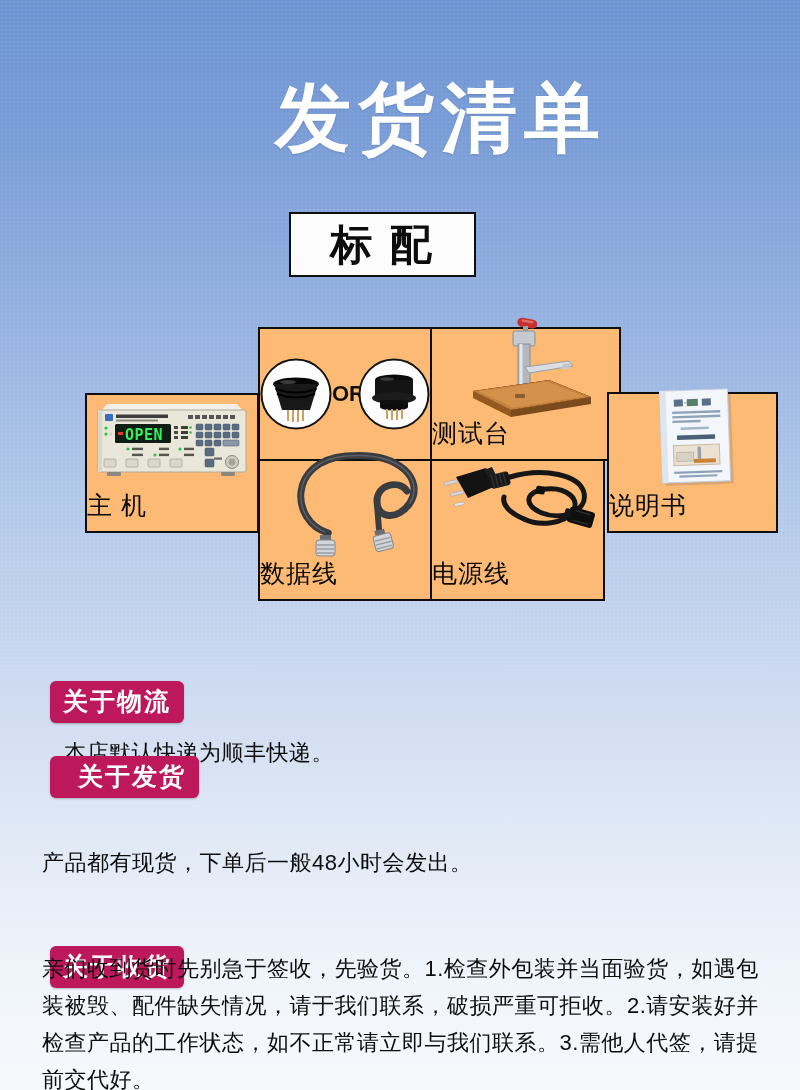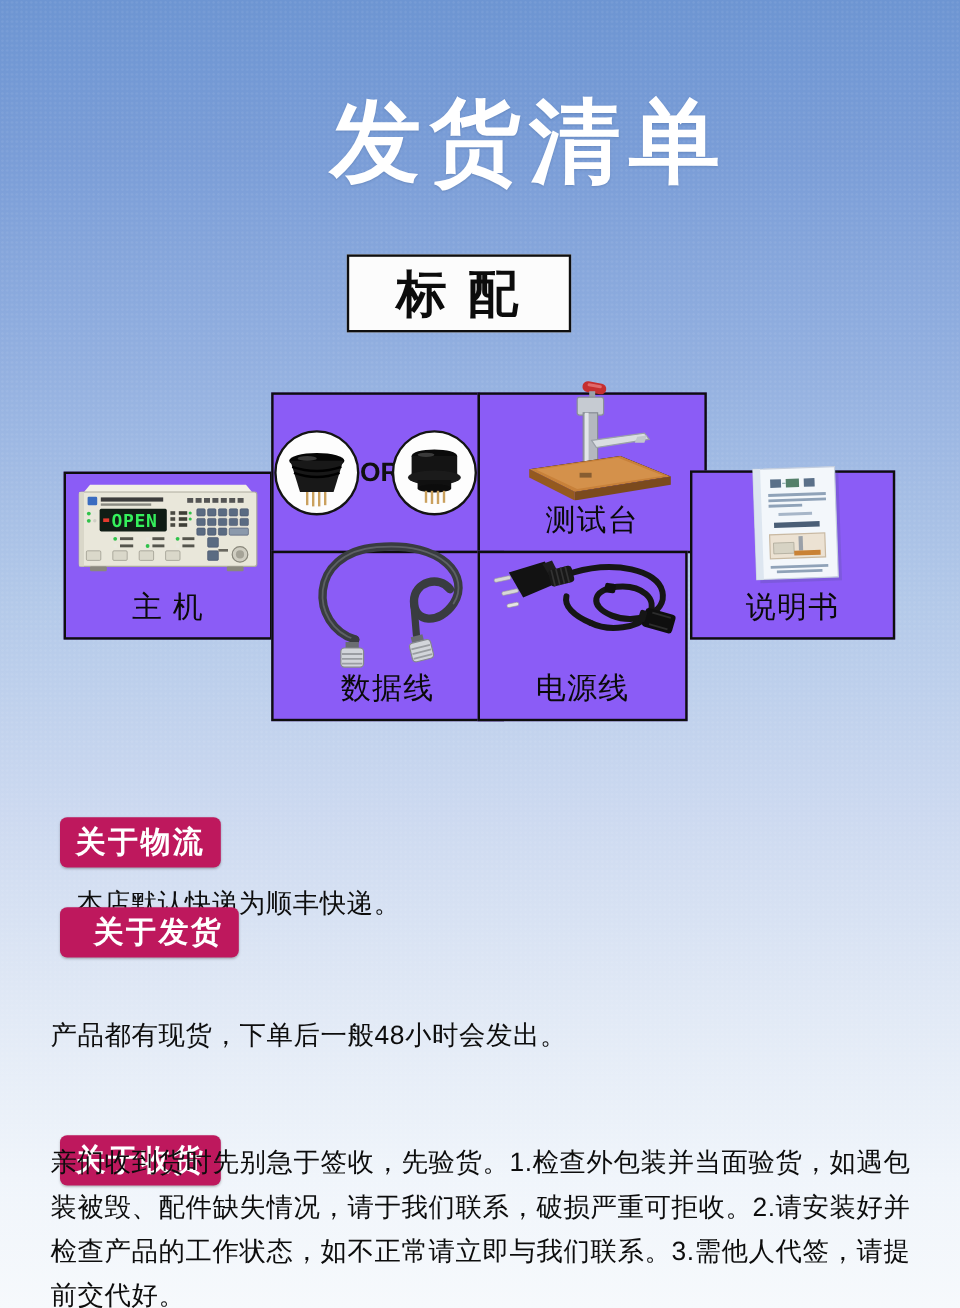--- a/index.html
+++ b/index.html
@@ -24,22 +24,22 @@
     text-shadow:0 1px 2px rgba(40,70,120,.25);
     margin-left:41px;
   }
   .config-box {
     position:absolute; left:289px; top:212px; width:187px; height:65px;
     background:#fcfcfc; border:2px solid #0f0f0f;
     display:flex; align-items:center; justify-content:center;
     font-size:42px; font-weight:bold; letter-spacing:3px; color:#0c0c0c;
   }
   .pbox {
-    position:absolute; background:#8b5cf6; border:2px solid #0e0e0e;
-    display:flex; flex-direction:column; align-items:center; justify-content:flex-end;
+    position:absolute; background:#fdba74; border:2px solid #0e0e0e;
+    display:flex; flex-direction:column; justify-content:flex-end;margin-left:32px;
   }
   .pimg {
     flex:1 1 auto; width:100%;
     display:flex; align-items:center; justify-content:center;
   }
   .plabel {
     flex:0 0 auto; font-size:25px; color:#0a0a0a;
     letter-spacing:1px; padding-bottom:9px; white-space:nowrap;
   }
   #box-main   { left:53px;  top:393px; width:174px; height:140px; }

